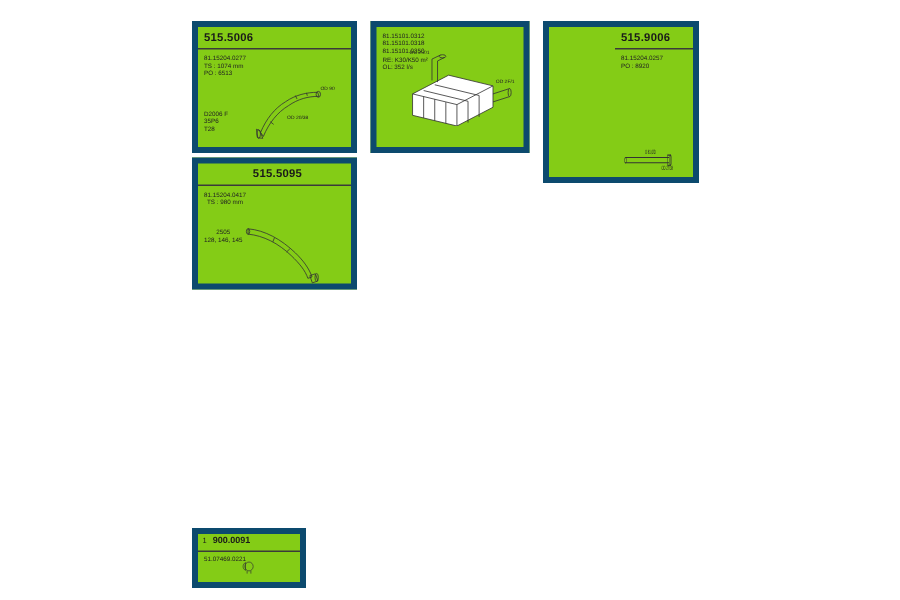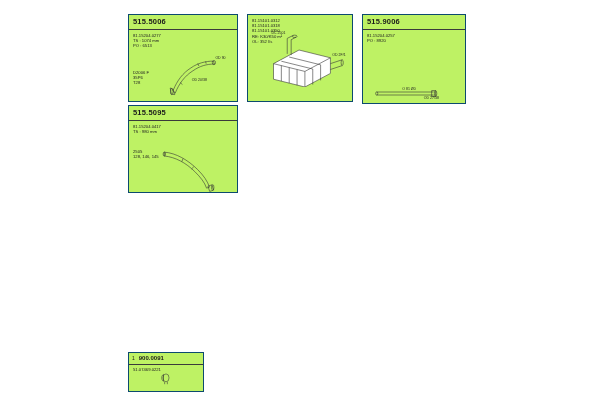--- a/index.html
+++ b/index.html
@@ -10,22 +10,22 @@
   body {
     width: 600px;
     height: 400px;
     position: relative;
     font-family: "Liberation Sans", sans-serif;
     color: #1a1a1a;
     overflow: hidden;
   }
   .card {
     position: absolute;
-    border: 1px solid #0c4a6e;
-    background: #bef264;
+    border: 4px solid #0c4a6e;
+    background: #84cc16;
     box-sizing: border-box;
   }
   .card-header {
     border-bottom: 1px solid #3a3a3a;
     height: 14px;
     line-height: 14px;
     padding-left: 4px;
     font-size: 7.5px;
     font-weight: bold;
     letter-spacing: 0.2px;
@@ -54,22 +54,22 @@
   .art {
     position: absolute;
     inset: 0;
     pointer-events: none;
   }
   .art svg { display: block; width: 100%; height: 100%; }
 
   
   #card-515-5006 { left: 128px; top: 14px; width: 110px; height: 88px; }
   #card-515-7007 { left: 247px; top: 14px; width: 106px; height: 88px; }
-  #card-515-9006 { left: 362px; top: 14px; width: 104px; height: 90px; }
-  #card-515-5095 { left: 128px; top: 105px; width: 110px; height: 88px; }
+  #card-515-9006 { left: 362px; top: 14px; width: 104px; height: 108px; padding-left: 44px; }
+  #card-515-5095 { left: 128px; top: 105px; width: 110px; height: 88px; text-align: center; }
   #card-900-0091 { left: 128px; top: 352px; width: 76px; height: 40px; }
 
   .small-head {
     height: 11px;
     line-height: 11px;
     font-size: 6px;
     padding-left: 3px;
     border-bottom: 1px solid #3a3a3a;
     display: flex;
     align-items: center;

